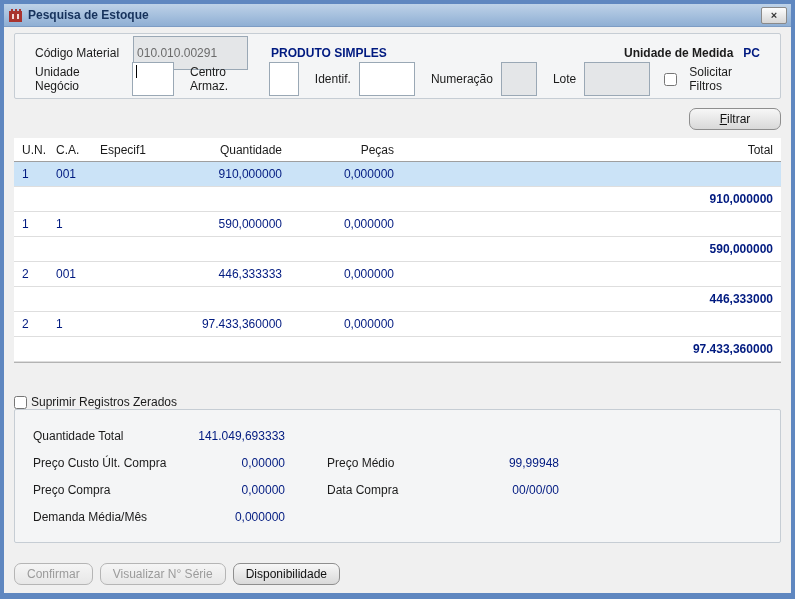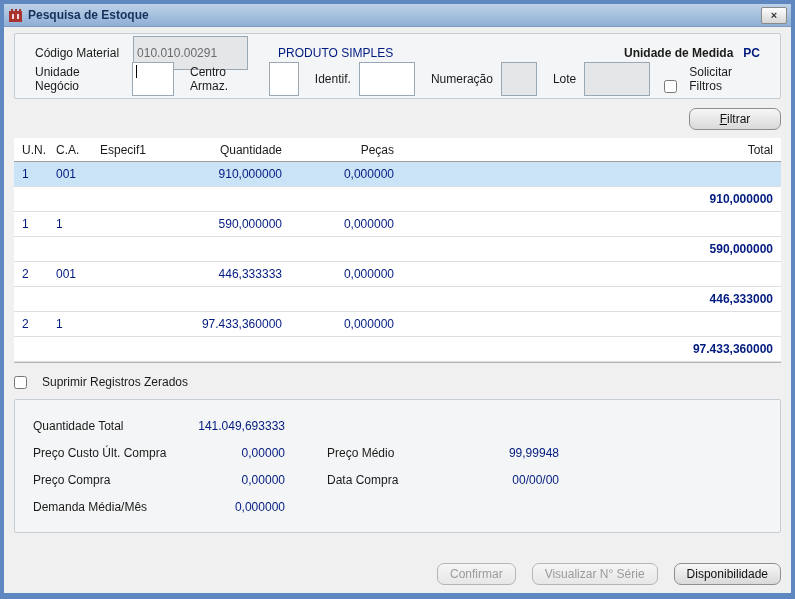--- a/index.html
+++ b/index.html
@@ -40,29 +40,29 @@
   input.field {
     height:34px; border:1px solid #9aa8b5; background:#fff;
     font:12px "Liberation Sans", sans-serif; padding:0 3px; color:#1b1b1b;
   }
   input.field.disabled { background:#e4e6e8; color:#6b6b6b; }
   input.field.focused {
     background-image:linear-gradient(#000,#000);
     background-repeat:no-repeat; background-position:3px 2px; background-size:1px 13px;
   }
   .cm-input { width:115px; margin-left:14px; }
-  .produto { margin-left:30px; font-weight:normal; }
+  .produto { margin-left:23px; font-weight:bold; }
   .um-wrap { margin-left:auto; display:flex; gap:10px; align-items:center;font-weight:bold; }
   .un-input { width:42px; margin-left:12px; }
   .ca-input { width:30px; margin-left:8px; }
   .id-input { width:56px; margin-left:8px; }
   .num-input { width:36px; margin-left:8px; }
   .lote-input { width:66px; margin-left:8px; }
   .gap-l { margin-left:16px; }
-  .chk-wrap { display:flex; align-items:flex-end; gap:12px; margin-left:14px; }
+  .chk-wrap { display:flex; align-items:center; gap:12px; margin-left:14px; }
   input[type=checkbox] { width:13px; height:13px; }
   
   .btn {
     height:22px; padding:0 12px;
     background:linear-gradient(#f7f7f7,#d9d9d9);
     border:1px solid #8e8e8e; border-radius:7px;
     font:12px "Liberation Sans", sans-serif; color:#111;
     cursor:pointer;
   }
   .btn.disabled { color:#9b9b9b; background:linear-gradient(#f5f5f5,#e7e7e7); border-color:#b5b5b5; cursor:default; }
@@ -77,31 +77,31 @@
     align-items:center; height:25px; padding:0 8px;
     border-bottom:1px solid #dedede;
     font-size:12px;
   }
   .trow.header { height:24px; border-bottom:1px solid #9f9f9f; color:#1b1b1b; }
   .trow .r { text-align:right; }
   .trow .num { color:#001a80; }
   .trow.selected { background:#cbe3f7; }
   .trow.totalrow .total { font-weight:bold; color:#001a80; }
   
-  .suprimir-row { display:flex; align-items:center; gap:15px; margin-top:12px; }
-  
-  .summary { margin-top:10px; padding:12px 18px; }
+  .suprimir-row { display:flex; align-items:center; gap:4px; margin-top:32px; }
+  
+  .summary { padding:12px 18px; }
   .srow {
     display:grid;
     grid-template-columns:160px 92px 42px 116px 116px 1fr;
     align-items:center; height:27px; font-size:12px;
   }
   .srow .r { text-align:right; }
   
-  .footer { display:flex; justify-content:flex-end; gap:16px; margin-top:auto; padding-top:8px; }
+  .footer { display:flex; gap:7px; margin-top:auto; padding-top:8px; }
 </style>
 </head>
 <body>
 
 <div class="window">
 
   <div class="titlebar">
     <span class="app-icon">
       <svg viewBox="0 0 15 15" width="15" height="15">
         <rect x="1" y="3" width="13" height="11" fill="#a8332f"></rect>

